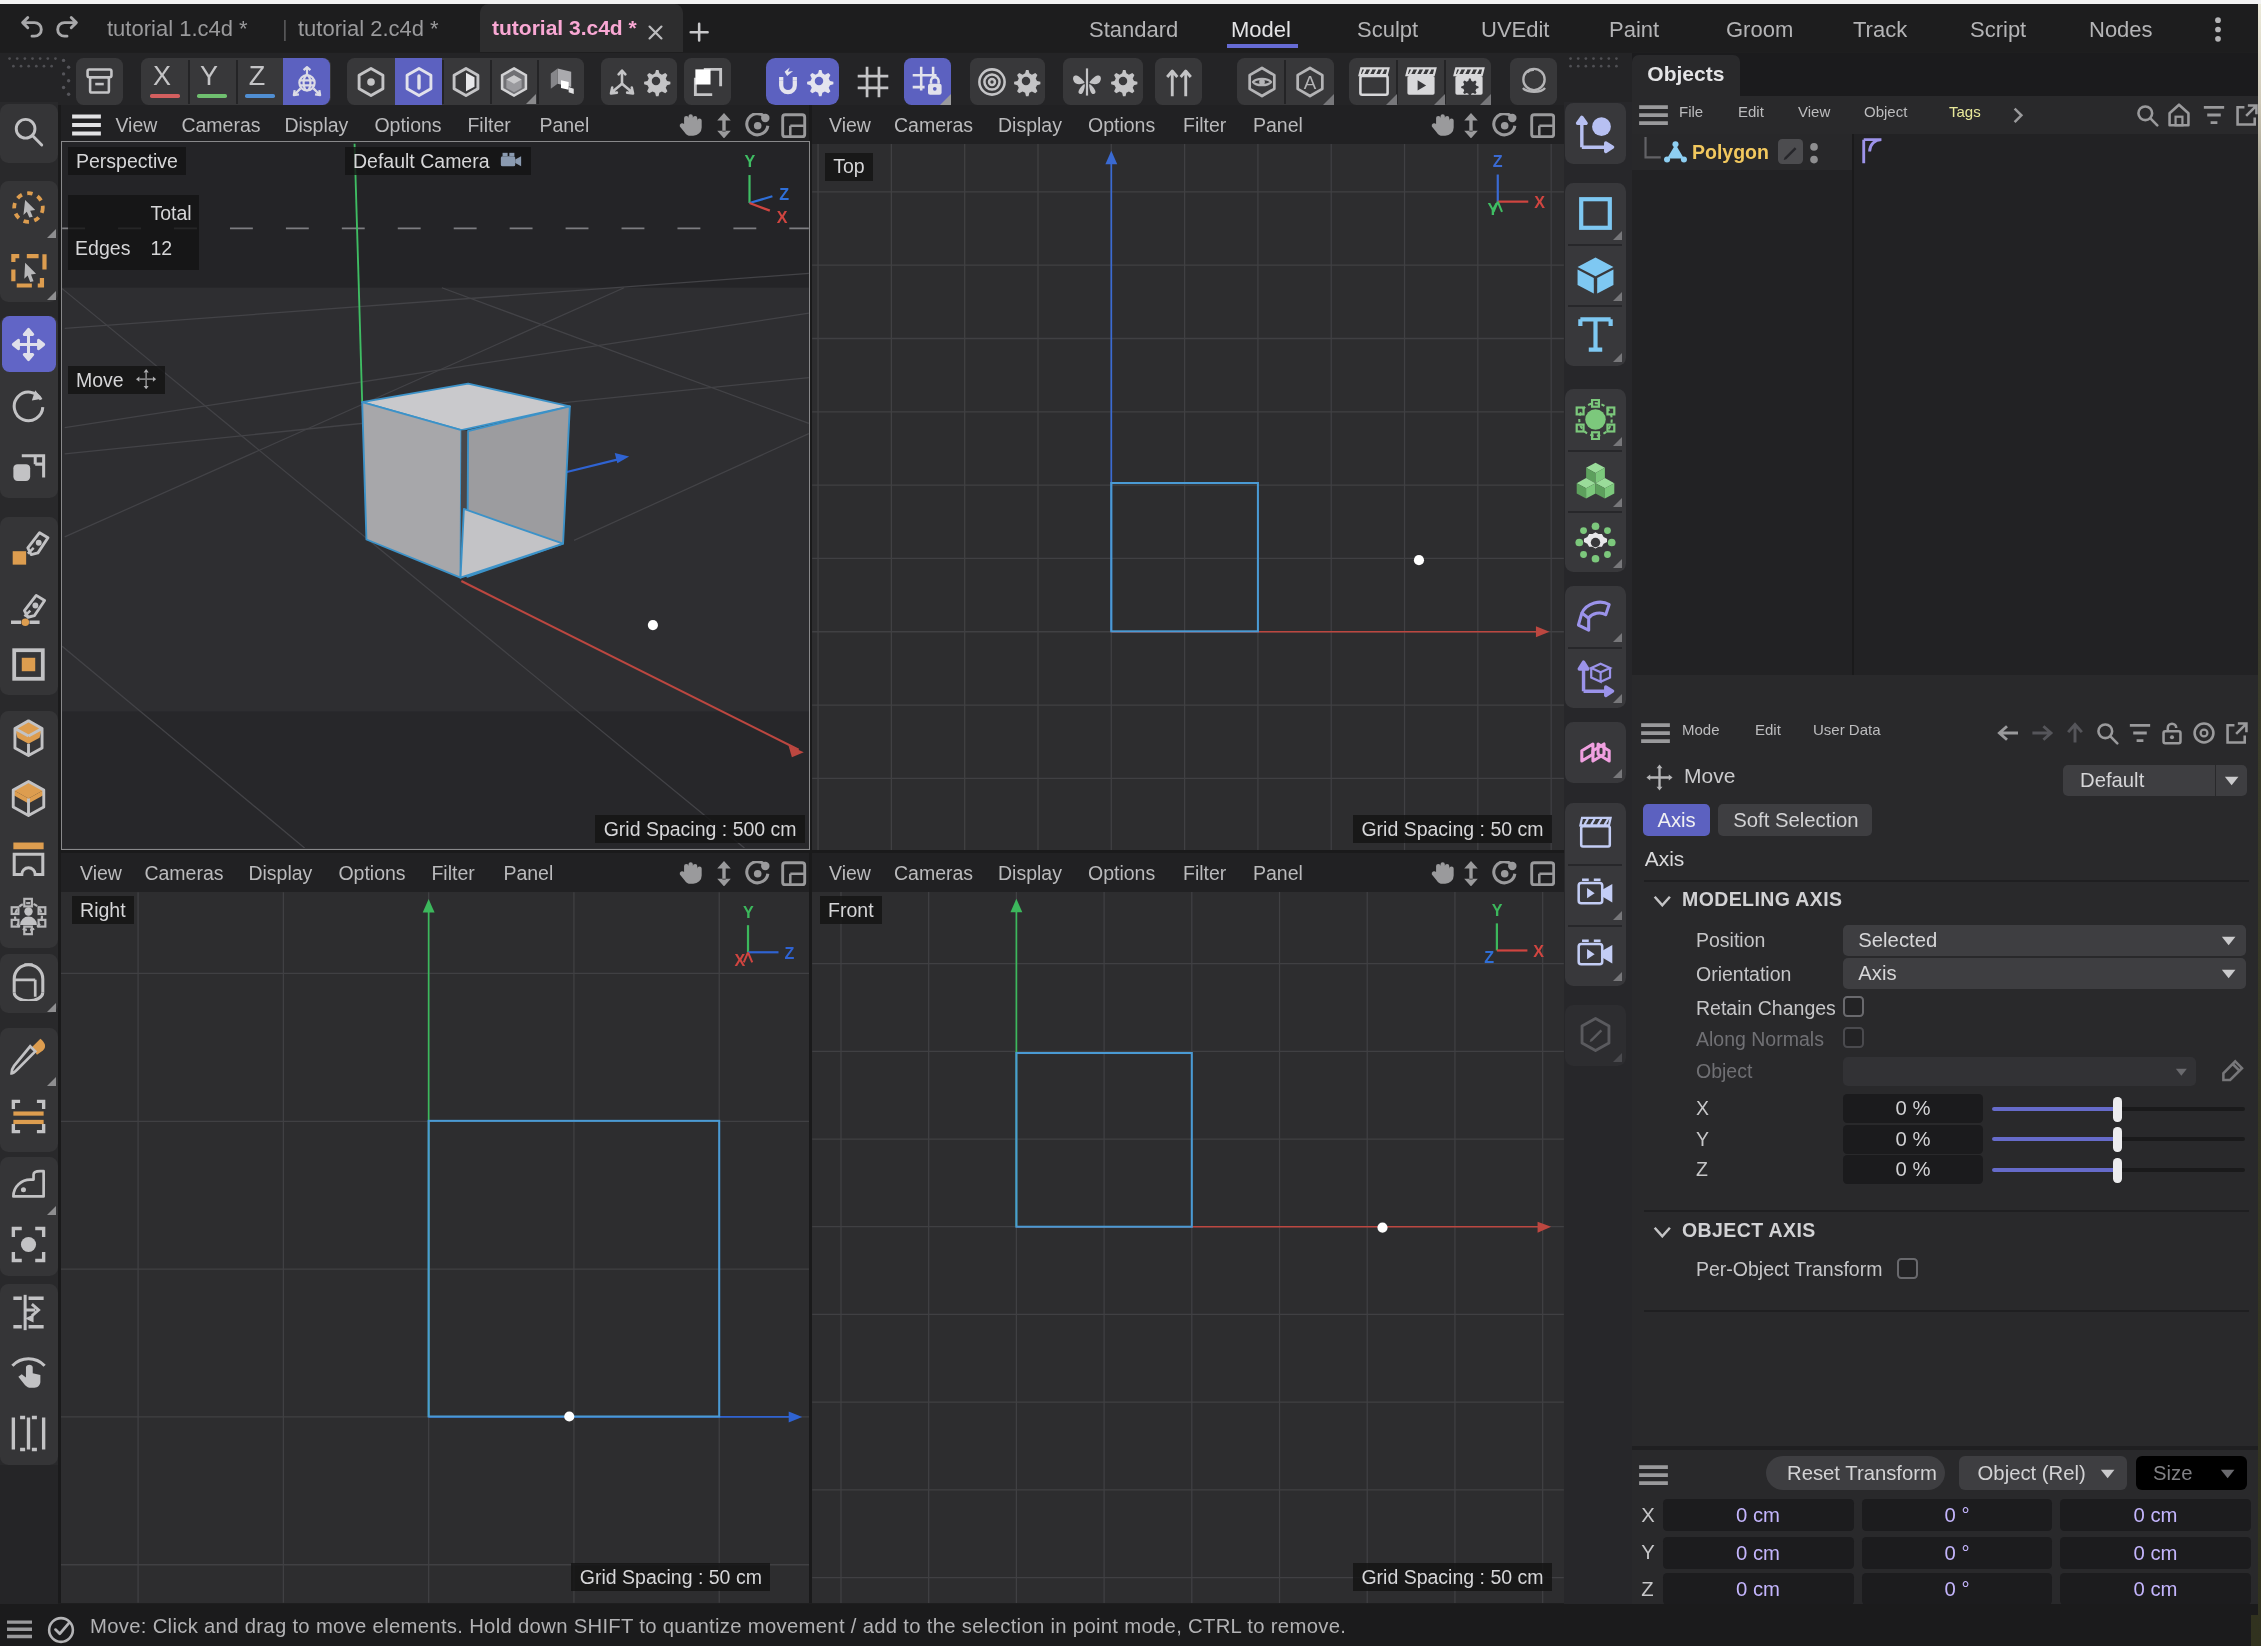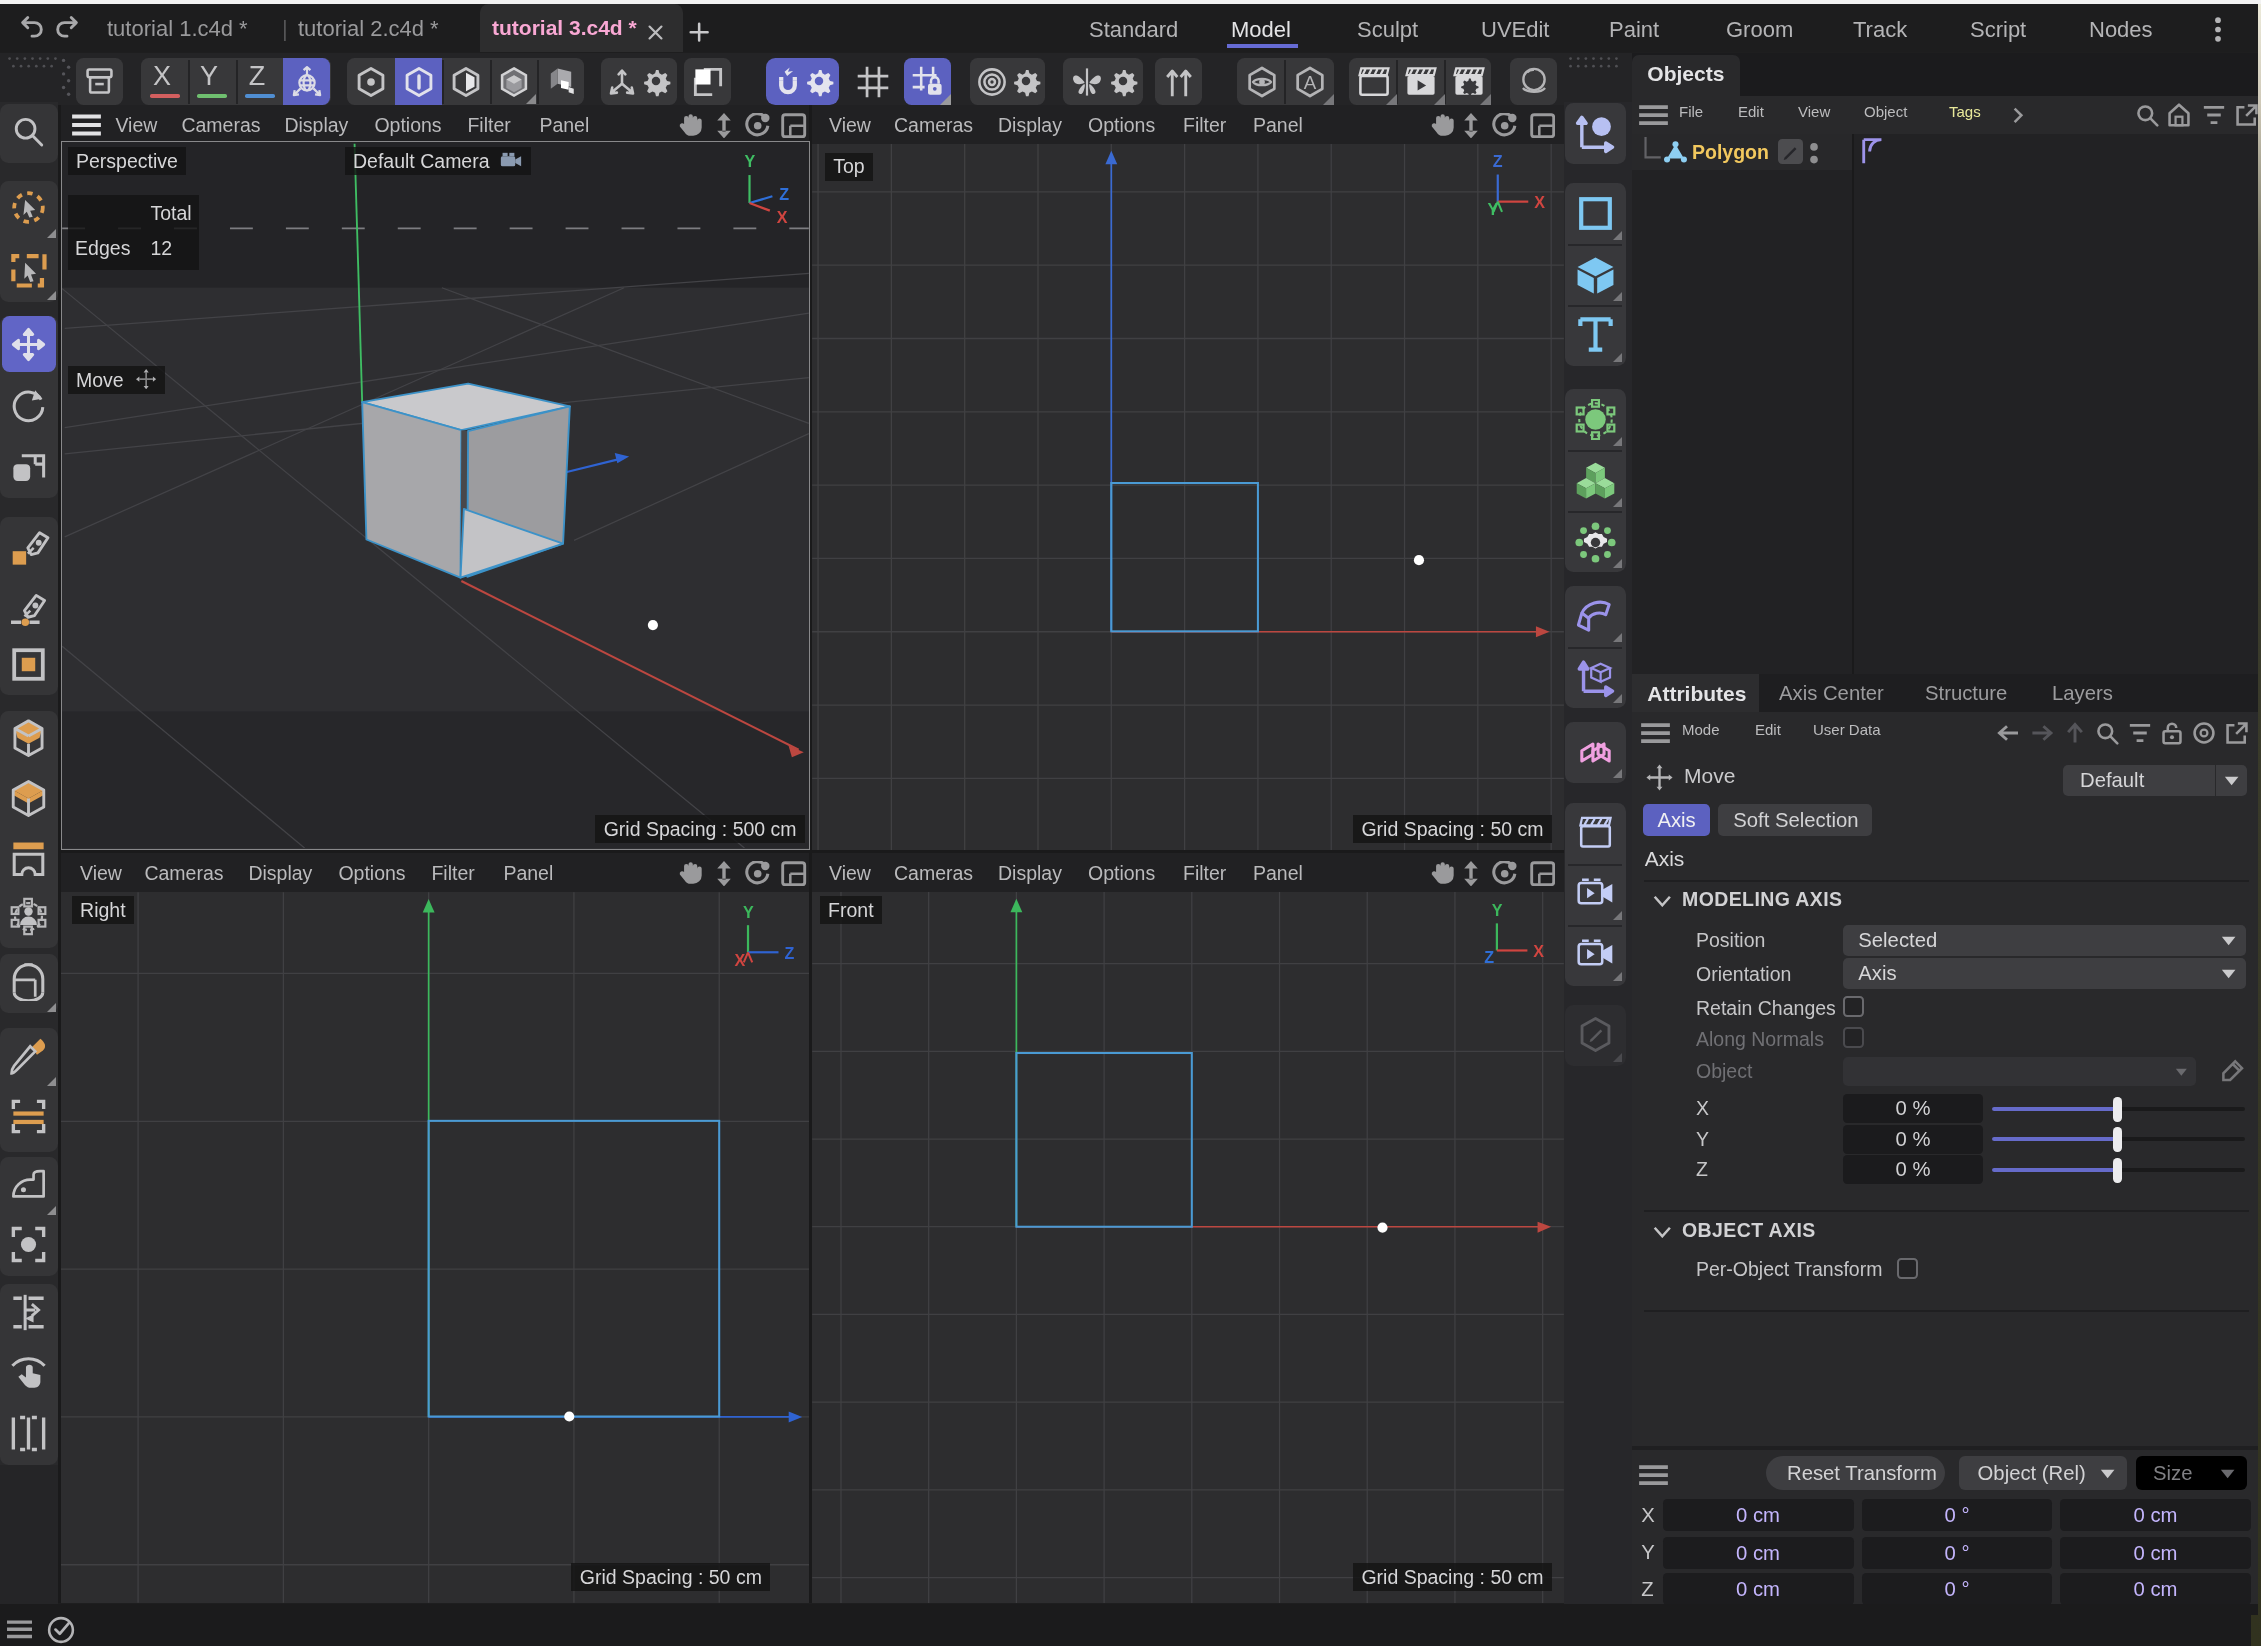--- a/index.html
+++ b/index.html
@@ -932,27 +932,20 @@
       </div>
       <svg class="abs" style="left:176px;top:6.8px" width="12" height="25.4" viewBox="0 0 14 30">
           <circle cx="7" cy="7" r="4.5" fill="#8e8e90"></circle>
           <circle cx="7" cy="22" r="4.5" fill="#8e8e90"></circle>
         </svg>
       <svg class="abs" style="left:229px;top:4.2px" width="24" height="27" viewBox="0 0 28 32">
         <path d="M3 2 H24 M3 2 V30 M24 2 C16 2 10 8 10 16" fill="none" stroke="#9d93ea" stroke-width="3.4"></path>
       </svg>
     </div>
 
-    <div class="abs" style="left:0;top:621px;width:630px;height:38px;background:#1e1e20">
-      <div class="abs" style="left:0;top:0;width:127px;height:38px;background:#2d2d2f"></div>
-      <span class="abs" style="left:15.3px;top:7.6px;font-size:21px;color:#e4e4e6;font-weight:bold">Attributes</span>
-      <span class="abs at" style="left:147px">Axis Center</span>
-      <span class="abs at" style="left:293px">Structure</span>
-      <span class="abs at" style="left:420px">Layers</span>
-    </div>
 
     <div class="abs" style="left:0;top:659px;width:630px;height:42px;background:#29292b">
       <svg class="abs" style="left:8.5px;top:11px" width="29" height="20.3" viewBox="0 0 34 24">
           <path d="M0 2.5 H34 M0 12 H34 M0 21.5 H34" stroke="#9a9a9c" stroke-width="4.4"></path>
         </svg>
       <span class="abs om" style="left:50px;top:9.3px">Mode</span>
       <span class="abs om" style="left:123px;top:9.3px">Edit</span>
       <span class="abs om" style="left:181px;top:9.3px">User Data</span>
       <svg class="abs" style="left:364px;top:9.3px" width="25.4" height="24" viewBox="0 0 30 28">
           <path d="M26 14 H6 M13 6 L4 14 L13 22" fill="none" stroke="#9a9a9c" stroke-width="3.4"></path>
@@ -1124,17 +1117,18 @@
     </div>
   </div>
   <div class="abs" id="statusbar">
     <svg class="abs" style="left:6.8px;top:16px" width="25.4" height="18.6" viewBox="0 0 30 22">
         <path d="M0 2.5 H30 M0 11 H30 M0 19.5 H30" stroke="#9a9a9c" stroke-width="4"></path>
       </svg>
     <svg class="abs" style="left:47px;top:12px" width="28" height="28" viewBox="0 0 33 33">
       <circle cx="16.5" cy="16.5" r="14" fill="none" stroke="#b4b4b6" stroke-width="3"></circle>
       <path d="M10 16 L15 21 L26 8" fill="none" stroke="#b4b4b6" stroke-width="3.2" stroke-linecap="round" stroke-linejoin="round"></path>
     </svg>
+    <span class="abs" style="left:90px;top:11px;font-size:20.3px;color:#b2b2b4;letter-spacing:0.3px">Move: Click and drag to move elements. Hold down SHIFT to quantize movement / add to the selection in point mode, CTRL to remove.</span>
     <div class="abs" style="left:2251px;top:11px;width:10.2px;height:32px;background:#31321f"></div>
   </div>
   <div class="abs" id="rightedge"></div>
 </div>
 
 
 </body></html>

